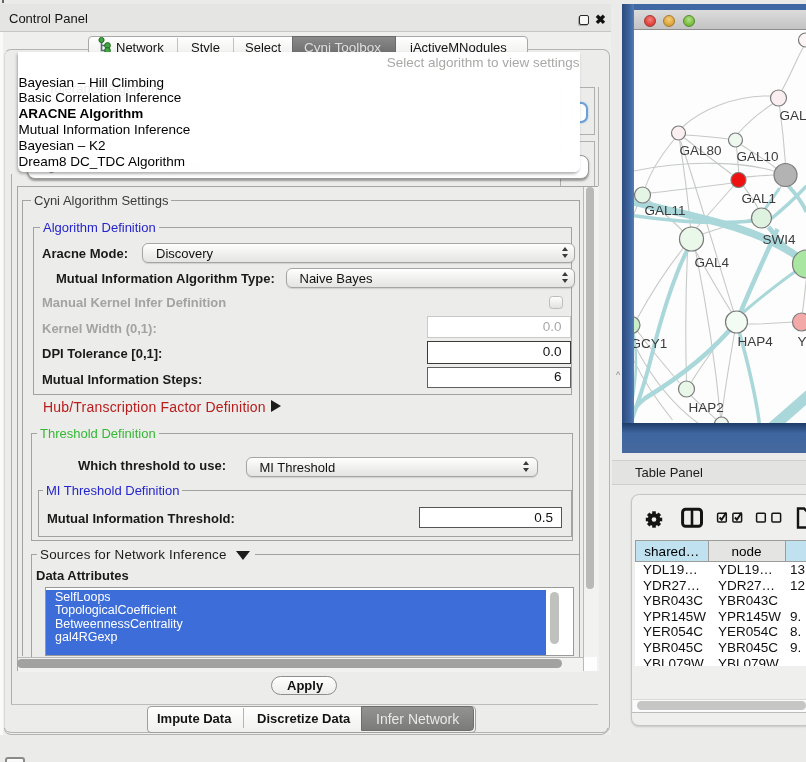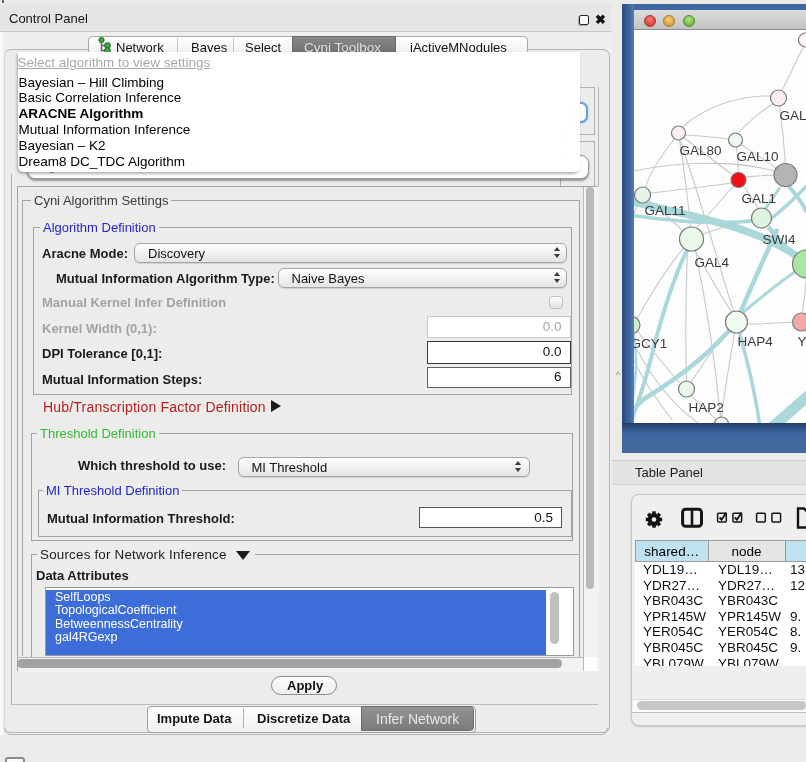--- a/index.html
+++ b/index.html
@@ -2,21 +2,21 @@
 <html><head><meta charset="utf-8">
 <style>
   html,body{margin:0;padding:0;}
   body{width:806px;height:762px;position:relative;overflow:hidden;
        background:#ebebea;font-family:"Liberation Sans", sans-serif;}
   .abs{position:absolute;}
   .bold{font-weight:bold;}
   .grp{position:absolute;border:1px solid #a2a2a0;}
   .glabel{position:absolute;font-size:13px;background:#ececea;padding:0 3px;white-space:nowrap;}
   .combo{position:absolute;border:1px solid #a5a5a3;border-radius:6px;
-         background:linear-gradient(#ffffff,#f2f2f0 45%,#e4e4e2);box-shadow:0 1px 1px rgba(0,0,0,0.12);}
+         background:linear-gradient(#ffffff,#f2f2f0 45%,#e4e4e2);box-shadow:0 1px 1px rgba(0,0,0,0.12);margin-left:8px;}
   .combo .ct{position:absolute;left:13px;top:2px;font-size:13px;color:#111;}
   .carr{position:absolute;width:0;height:0;border-left:3.5px solid transparent;border-right:3.5px solid transparent;}
   .field{position:absolute;background:#fff;font-size:13.5px;text-align:right;}
   .lab{position:absolute;font-size:13px;font-weight:bold;color:#1a1a1a;white-space:nowrap;}
 </style></head>
 <body>
 
 <div class="abs" style="left:0;top:4px;width:611px;height:731px;background:#efefee;"></div>
 <div class="abs" style="left:0;top:31px;width:3px;height:704px;background:#fafaf9;"></div>
 
@@ -32,21 +32,21 @@
 <div class="abs" style="left:292px;top:36px;width:103.5px;height:17.5px;background:linear-gradient(#8a8a8a,#6f6f6f);border:1px solid #6a6a6a;box-sizing:border-box;"></div>
 <div class="abs" style="left:177px;top:38px;width:1px;height:14px;background:#c2c2c0;"></div>
 <div class="abs" style="left:233px;top:38px;width:1px;height:14px;background:#c2c2c0;"></div>
 <svg class="abs" style="left:98px;top:37px;" width="15" height="16" viewBox="0 0 15 16">
   <path d="M3.5 5 L3.5 13.5 L8 13.5 M3.5 8.5 L8 8.5" stroke="#5a6a78" stroke-width="1.6" fill="none"></path>
   <circle cx="3.5" cy="3" r="2.6" fill="#43a543" stroke="#1f6a1f"></circle>
   <circle cx="9.5" cy="8.5" r="2.9" fill="#43a543" stroke="#1f6a1f"></circle>
   <circle cx="9.5" cy="13.5" r="2.9" fill="#43a543" stroke="#1f6a1f"></circle>
 </svg>
 <div class="abs" style="left:116px;top:39.5px;font-size:13px;color:#141414;">Network</div>
-<div class="abs" style="left:191px;top:39.5px;font-size:13px;color:#141414;">Bayes</div>
+<div class="abs" style="left:191px;top:39.5px;font-size:13px;color:#141414;">Style</div>
 <div class="abs" style="left:245px;top:39.5px;font-size:13px;color:#141414;">Select</div>
 <div class="abs" style="left:304px;top:39.5px;font-size:13.5px;color:#dedede;">Cyni Toolbox</div>
 <div class="abs" style="left:410px;top:39.5px;font-size:13px;color:#141414;">jActiveMNodules</div>
 
 <div class="abs" style="left:597.5px;top:87px;width:1px;height:99px;background:#b4b4b2;"></div>
 <div class="abs" style="left:560px;top:87px;width:33px;height:46px;border:1px solid #b0b0ae;"></div>
 <div class="abs" style="left:560px;top:141px;width:33px;height:44px;border:1px solid #b0b0ae;border-bottom:none;"></div>
 <div class="abs" style="left:570px;top:101.5px;width:18px;height:21px;border:2.5px solid #6ba0d6;border-radius:7px;background:#fdfdfd;box-sizing:border-box;box-shadow:0 0 2px #8ab8e4;"></div>
 <div class="abs" style="left:27px;top:155px;width:560px;height:22px;border:1.3px solid #9a9a98;border-radius:8px;background:#fff;box-shadow:0 1.5px 2px rgba(0,0,0,0.35);"></div>
 <div class="abs" style="left:48px;top:158px;font-size:13px;color:#777;">galFiltered.sif default node</div>
@@ -131,21 +131,21 @@
 <div class="abs" style="left:146.5px;top:705.5px;width:327px;height:25px;border:1px solid #9e9e9c;border-radius:4px;background:linear-gradient(#ffffff,#f0f0ee);"></div>
 <div class="abs" style="left:361px;top:705.5px;width:113px;height:25px;background:linear-gradient(#939391,#7b7b79);border-radius:0 4px 4px 0;border:1px solid #6e6e6c;box-sizing:border-box;"></div>
 <div class="abs" style="left:243px;top:708px;width:1px;height:20px;background:#b5b5b3;"></div>
 <div class="abs" style="left:157px;top:711px;font-size:13px;font-weight:bold;color:#141414;">Impute Data</div>
 <div class="abs" style="left:257px;top:711px;font-size:13px;font-weight:bold;color:#141414;">Discretize Data</div>
 <div class="abs" style="left:376px;top:710.5px;font-size:14px;color:#e8e8e8;">Infer Network</div>
 
 <div class="abs" style="left:4px;top:728px;width:604px;height:7px;border:1px solid #b3b3b1;border-top:none;border-radius:0 0 7px 7px;box-sizing:border-box;"></div>
 
 <div class="abs" style="left:17.5px;top:52.4px;width:562.5px;height:119.6px;background:rgba(255,255,255,0.985);border-radius:0 0 6px 6px;box-shadow:-1px 2px 3px rgba(60,60,60,0.4);"></div>
-<div class="abs" style="left:17.5px;top:55px;width:562px;text-align:left;font-size:13.5px;color:#a8a8a6;text-decoration:underline;">Select algorithm to view settings</div>
+<div class="abs" style="left:17.5px;top:55px;width:562px;text-align:right;font-size:13.5px;color:#a8a8a6;">Select algorithm to view settings</div>
 <div class="abs" style="left:48px;top:81px;font-size:13px;color:rgba(90,90,90,0.12);">Tolerance Algorithm</div>
 <div class="abs" style="left:18.5px;top:74.5px;font-size:13.5px;color:#000;line-height:15.95px;">Bayesian – Hill Climbing<br>Basic Correlation Inference<br><span class="bold">ARACNE Algorithm</span><br>Mutual Information Inference<br>Bayesian – K2<br>Dream8 DC_TDC Algorithm</div>
 
 <div class="abs" style="left:622px;top:4px;width:184px;height:449px;background:#4068a3;"></div>
 <div class="abs" style="left:622px;top:4px;width:11.5px;height:449px;background:linear-gradient(90deg,#2c4a7c,#4068a3 70%,#5a7cb0);"></div>
 <div class="abs" style="left:622px;top:423px;width:184px;height:30px;background:linear-gradient(#1f3c68,#3f66a0 35%,#46699d);"></div>
 
 <div class="abs" style="left:633.5px;top:10px;width:172.5px;height:20px;background:linear-gradient(#dcdcdc,#c3c3c3);border-bottom:1px solid #8e8e8e;box-sizing:border-box;"></div>
 <div class="abs" style="left:643.5px;top:14.5px;width:12px;height:12px;border-radius:50%;background:radial-gradient(circle at 50% 35%,#f0837c,#e3453e 60%,#c73b34);border:0.5px solid #a23833;box-sizing:border-box;"></div>
 <div class="abs" style="left:663px;top:14.5px;width:12px;height:12px;border-radius:50%;background:radial-gradient(circle at 50% 35%,#f2cf7e,#e0a73e 60%,#c28f35);border:0.5px solid #a67b2e;box-sizing:border-box;"></div>

